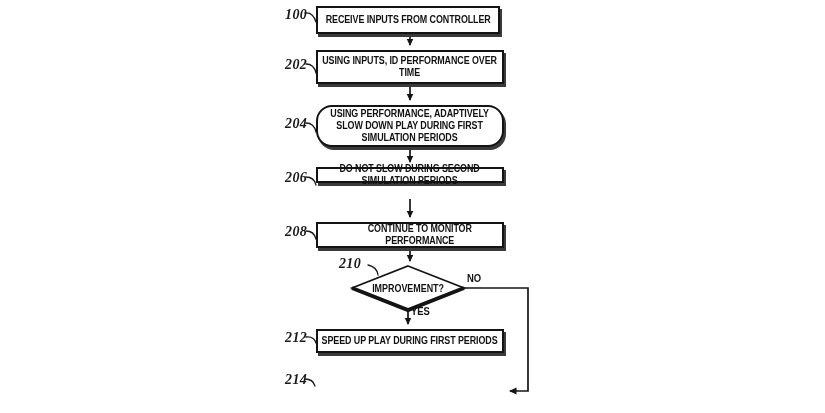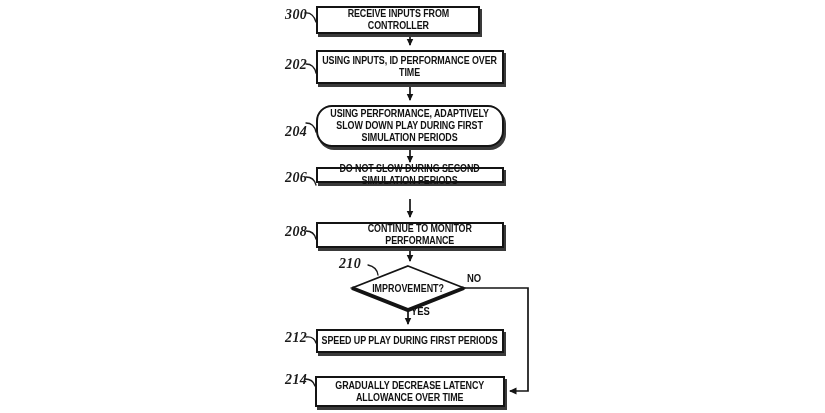--- a/index.html
+++ b/index.html
@@ -111,21 +111,21 @@
       <path d="M306,64  q8,0 10,9"></path>
       <path d="M306,123 q8,0 10,9"></path>
       <path d="M306,177 q8,0 10,8"></path>
       <path d="M306,231 q8,0 10,8"></path>
       <path d="M368,265 q9,2 10,10"></path>
       <path d="M306,337 q8,-1 10,6"></path>
       <path d="M305,379 q8,0 10,7"></path>
     </g>
   </svg>
 
-  <div class="flow-box" style="left:316px; top:6px;   width:164px; height:28px;">
+  <div class="flow-box" style="left:316px; top:6px;   width:184px; height:28px;">
     <div class="flow-box-text">RECEIVE INPUTS FROM CONTROLLER</div>
   </div>
 
   <div class="flow-box" style="left:316px; top:50px;  width:188px; height:34px;">
     <div class="flow-box-text">USING INPUTS, ID PERFORMANCE OVER
 TIME</div>
   </div>
 
   <div class="flow-box" style="left:316px; top:105px; width:188px; height:42px;border-radius:16px;">
     <div class="flow-box-text">USING PERFORMANCE, ADAPTIVELY
@@ -143,28 +143,24 @@
   </div>
 
   <div class="diamond-text-wrap">
     <div class="diamond-text">IMPROVEMENT?</div>
   </div>
 
   <div class="flow-box" style="left:316px; top:329px; width:188px; height:24px;">
     <div class="flow-box-text">SPEED UP PLAY DURING FIRST PERIODS</div>
   </div>
 
-  <div class="flow-box" style="left:315px; top:376px; width:190px; height:31px;">
-    <div class="flow-box-text">GRADUALLY DECREASE LATENCY
-ALLOWANCE OVER TIME</div>
-  </div>
 
-  <div class="ref-label" style="left:267px; top:7px;">300</div>
+  <div class="ref-label" style="left:267px; top:7px;">100</div>
   <div class="ref-label" style="left:267px; top:57px;">202</div>
-  <div class="ref-label" style="left:267px; top:116px;margin-top:8px;">204</div>
+  <div class="ref-label" style="left:267px; top:116px;">204</div>
   <div class="ref-label" style="left:267px; top:170px;">206</div>
   <div class="ref-label" style="left:267px; top:224px;">208</div>
   <div class="ref-label" style="left:330px; top:256px;text-align:center;">210</div>
   <div class="ref-label" style="left:267px; top:330px;">212</div>
   <div class="ref-label" style="left:267px; top:372px;">214</div>
 
   <div class="branch-label" style="left:467px; top:272px;">NO</div>
   <div class="branch-label" style="left:411px; top:305px;">YES</div>
 
 </div>

